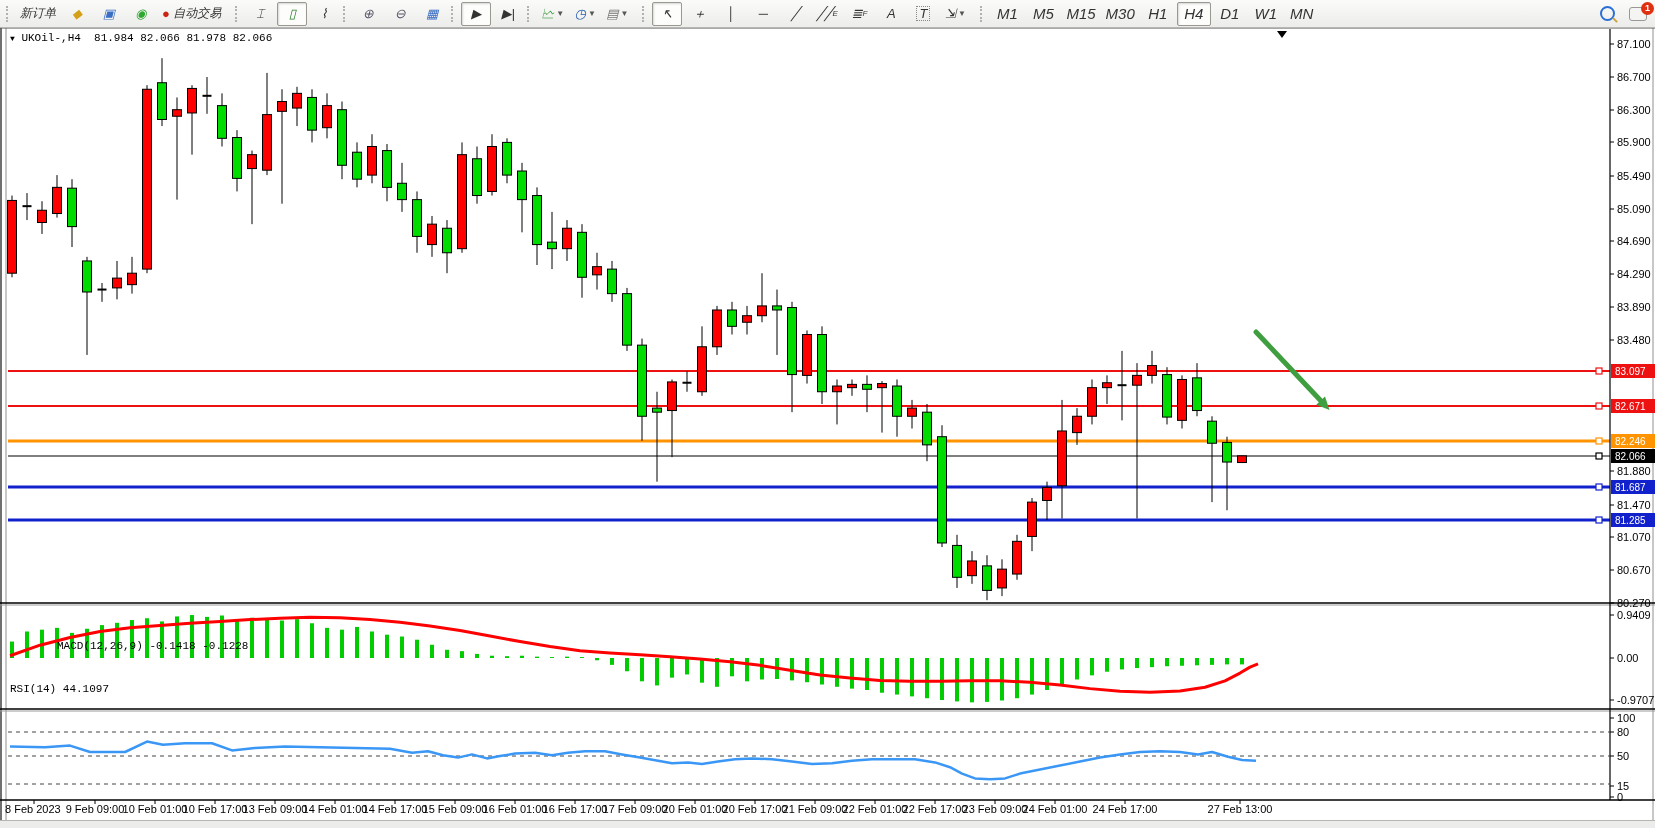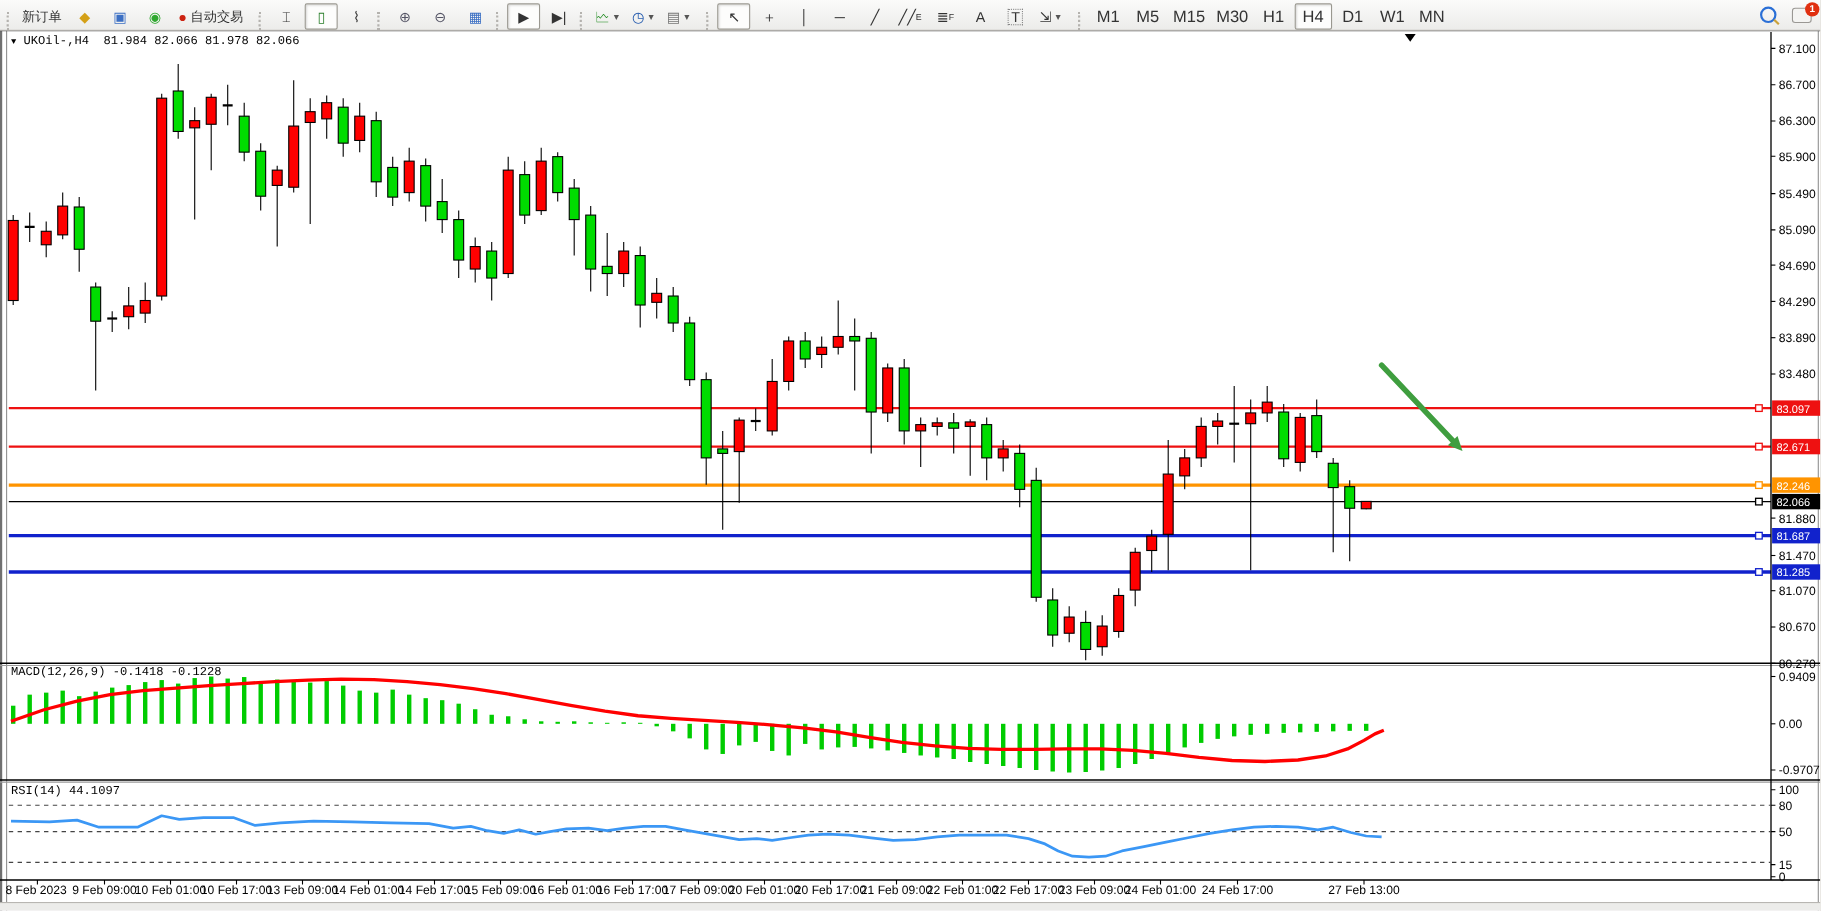--- a/index.html
+++ b/index.html
@@ -1,20 +1,20 @@
 <!DOCTYPE html>
 <html><head>
 <meta charset="utf-8">
 <style>
   html,body{margin:0;padding:0;background:#d4d0c8;font-family:"Liberation Sans",sans-serif;}
   #app{position:relative;width:1655px;height:828px;background:#fff;overflow:hidden;}
   
   #toolbar{position:absolute;left:0;top:0;width:1655px;height:27px;background:linear-gradient(#fbfbfa,#ececea);
     border-bottom:1px solid #b8b6b2;display:flex;align-items:center;font-size:12px;color:#222;z-index:5;}
-  .tgroup{display:flex;align-items:flex-end;height:100%;padding:0 3px;}
+  .tgroup{display:flex;align-items:center;height:100%;padding:0 3px;font-style:italic;}
   .grip{width:4px;height:16px;margin:0 3px;border-left:2px dotted #b4b2ae;}
   .tbtn{display:flex;align-items:center;justify-content:center;min-width:22px;height:22px;margin:0 1px;
     padding:0 3px;border:1px solid transparent;border-radius:2px;color:#333;cursor:default;white-space:nowrap;}
   .tbtn.active{border:1px solid #9a9890;background:#fdfdfc;box-shadow:inset 1px 1px 2px rgba(0,0,0,.15);}
   .tbtn .lbl{font-size:12px;}
   .ico{font-size:13px;line-height:1;}
   .dd{font-size:8px;color:#555;margin-left:2px;}
   .tf{font-size:15px;min-width:26px;}
   #right-icons{position:absolute;right:8px;top:0;height:27px;display:flex;align-items:center;}
   .mag{width:11px;height:11px;border:2px solid #2a6fd6;border-radius:50%;position:relative;}
@@ -541,18 +541,18 @@
           <line x1="1055" y1="773" x2="1055" y2="777" stroke="#000"></line>
           <text x="1055" y="786" fill="#000" text-anchor="middle">24 Feb 01:00</text>
           <line x1="1125" y1="773" x2="1125" y2="777" stroke="#000"></line>
           <text x="1125" y="786" fill="#000" text-anchor="middle">24 Feb 17:00</text>
           <line x1="1240" y1="773" x2="1240" y2="777" stroke="#000"></line>
           <text x="1240" y="786" fill="#000" text-anchor="middle">27 Feb 13:00</text>
         </g>
         <polygon points="1277,4 1287,4 1282,11" fill="#000"></polygon>
       </svg>
     <div class="overlay-label" style="left:10px;top:5px;"><span style="font-size:8px;">▼</span> <span>UKOil-,H4  81.984 82.066 81.978 82.066</span></div>
-    <div class="overlay-label" style="left:10px;top:579px;">MACD(12,26,9) -0.1418 -0.1228</div>
-    <div class="overlay-label" style="left:10px;top:687px;">RSI(14) 44.1097</div>
+    <div class="overlay-label" style="left:10px;top:613px;padding-left:47px;">MACD(12,26,9) -0.1418 -0.1228</div>
+    <div class="overlay-label" style="left:10px;top:656px;">RSI(14) 44.1097</div>
   </div>
 
   <div id="statusbar"></div>
 </div>
 
 </body></html>

